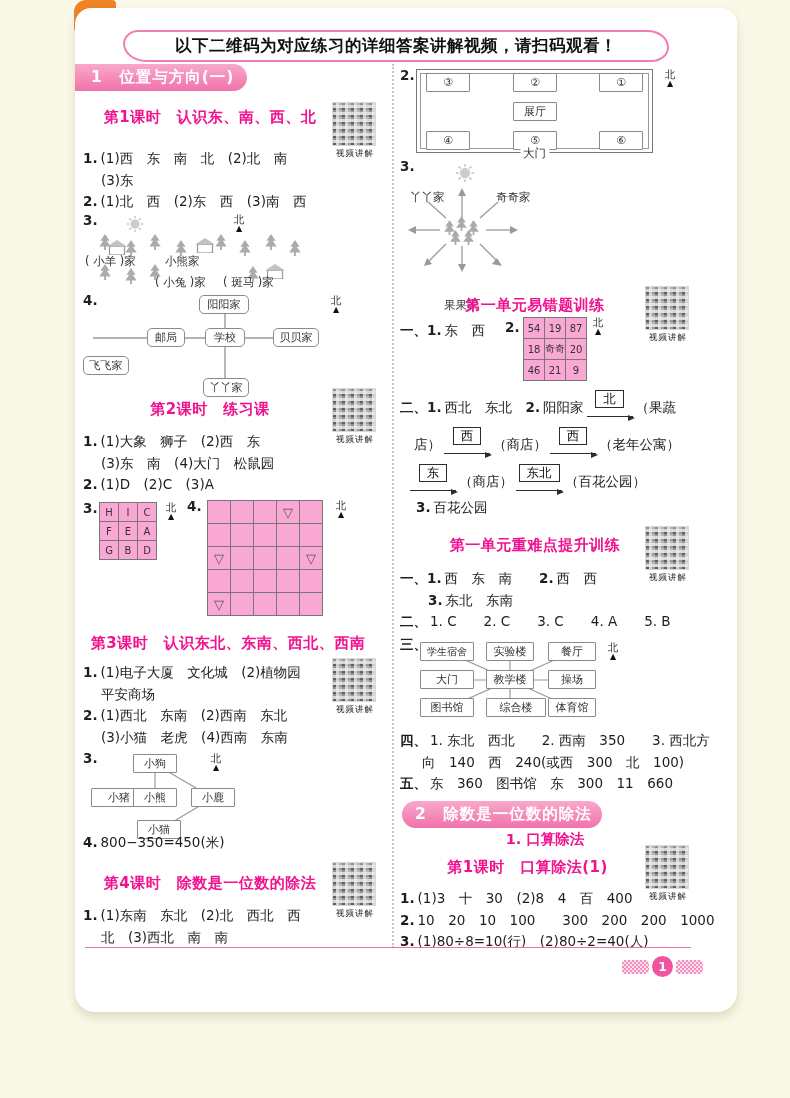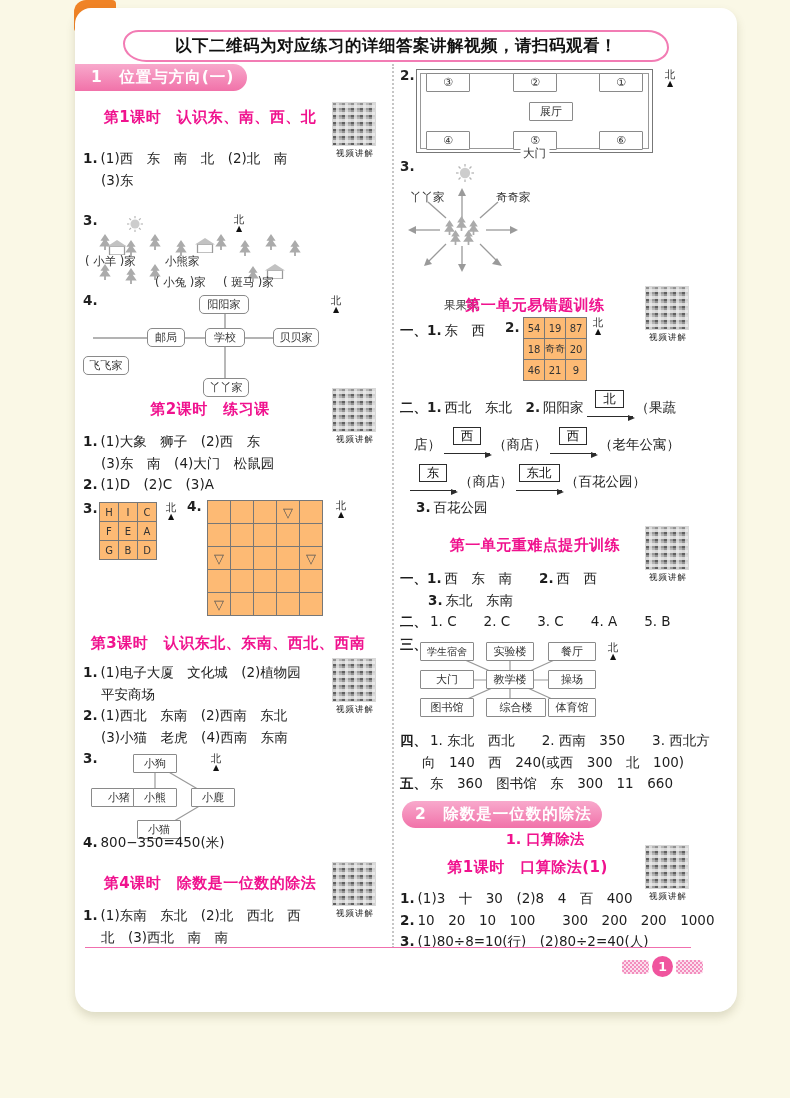--- a/index.html
+++ b/index.html
@@ -42,21 +42,21 @@
   .qr { width:44px; height:44px; border:1px solid #e8e8e8;
     background:
       repeating-linear-gradient(0deg, rgba(45,45,45,.95) 0 2px, rgba(235,235,235,.95) 2px 5px, rgba(130,130,130,.9) 5px 7px),
       repeating-linear-gradient(90deg, #3a3a3a 0 3px, #d6d6d6 3px 6px, #8a8a8a 6px 9px);
     background-blend-mode:screen; filter:blur(.7px) contrast(.85); }
   .qr-caption { font-size:8.5px; color:#222; margin-top:2px; letter-spacing:1px; white-space:nowrap; }
   
   .north { position:absolute; font-size:10.5px; color:#333; text-align:center; line-height:11px; width:16px; }
   .north .tri { display:block; font-size:8px; line-height:8px; color:#111; }
   
-  .grid { display:grid; border-top:1px solid #777; border-left:1px solid #777; background:#fdba74; }
+  .grid { display:grid; border-top:1px solid #777; border-left:1px solid #777; background:#f9a8d4; }
   .grid .cell { border-right:1px solid #777; border-bottom:1px solid #777;
     display:flex; align-items:center; justify-content:center; color:#333; }
   .g3 { grid-template-columns:repeat(3,19px); grid-auto-rows:19px; font-size:10px; }
   .g5 { grid-template-columns:repeat(5,23px); grid-auto-rows:23px; font-size:13px; }
   .g5 .cell { color:#555; }
   .gn { grid-template-columns:repeat(3,21px); grid-auto-rows:21px; font-size:10px; }
   .qnum { font-weight:bold; font-size:13.5px; }
   
   .mbox { position:absolute; border:1px solid #8a8a8a; background:#fff; font-size:11px;
     color:#333; display:flex; align-items:center; justify-content:center;
@@ -124,20 +124,21 @@
   <div class="unit" style="left:0;top:56px;width:172px;height:27px;border-radius:0 14px 14px 0;padding-left:16px;">1　位置与方向(一)</div>
 
   <div class="lh" style="left:15px;top:100px;width:240px;">第1课时　认识东、南、西、北</div>
   <div class="qrbox" style="left:257px;top:94px;">
     <div class="qr"></div>
     <div class="qr-caption">视频讲解</div>
   </div>
   <div class="lines" style="left:8px;top:140px;width:300px;">
     <div class="ln"><b>1.</b><span>(1)西　东　南　北　(2)北　南</span></div>
     <div class="ln ind">(3)东</div>
+    <div class="ln"><b>2.</b><span>(1)北　西　(2)东　西　(3)南　西</span></div>
   </div>
 
   <div class="abs" style="left:8px;top:204px;width:300px;height:78px;">
     <span class="qnum abs" style="left:0;top:0;">3.</span>
     <div class="north" style="left:148px;top:2px;"><span>北</span><span class="tri">▲</span></div>
     <svg class="diag" style="left:14px;top:4px;" width="250" height="72">
       <use href="#sym-sun" x="30" y="0" width="16" height="16"></use>
       <use href="#sym-tree" x="2" y="18" width="12" height="16"></use>
         <use href="#sym-tree" x="28" y="24" width="12" height="16"></use>
       <use href="#sym-tree" x="52" y="18" width="12" height="16"></use>
@@ -269,21 +270,21 @@
   </div>
 
   <div class="abs" style="left:325px;top:55px;width:315px;height:102px;">
     <span class="qnum abs" style="left:0;top:4px;">2.</span>
     <div class="north" style="left:262px;top:6px;"><span>北</span><span class="tri">▲</span></div>
     <div class="hall" style="left:16px;top:6px;width:237px;height:84px;">
       <div class="inner"></div>
       <div class="mbox sq" style="left:9px;top:3px;width:44px;">③</div>
       <div class="mbox sq" style="left:96px;top:3px;width:44px;">②</div>
       <div class="mbox sq" style="left:182px;top:3px;width:44px;">①</div>
-      <div class="mbox sq" style="left:96px;top:32px;width:44px;margin-left:16px;">展厅</div>
+      <div class="mbox sq" style="left:96px;top:32px;width:44px;">展厅</div>
       <div class="mbox sq" style="left:9px;top:61px;width:44px;">④</div>
       <div class="mbox sq" style="left:96px;top:61px;width:44px;">⑤</div>
       <div class="mbox sq" style="left:182px;top:61px;width:44px;">⑥</div>
       <div class="gate">大门</div>
     </div>
   </div>
 
   <div class="abs" style="left:325px;top:150px;width:300px;height:128px;">
     <span class="qnum abs" style="left:0;top:0;">3.</span>
     <svg class="diag" style="left:0;top:0;" width="220" height="128">

